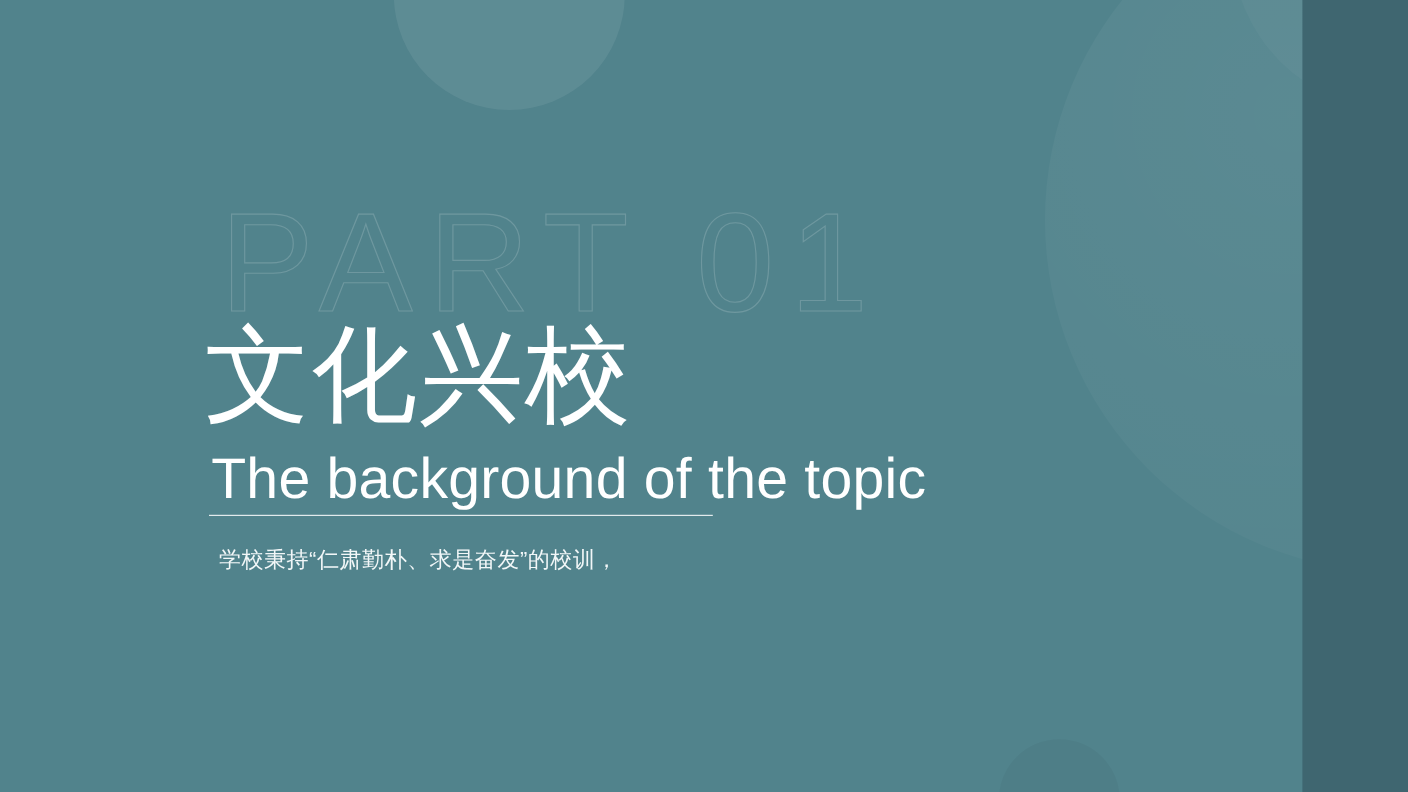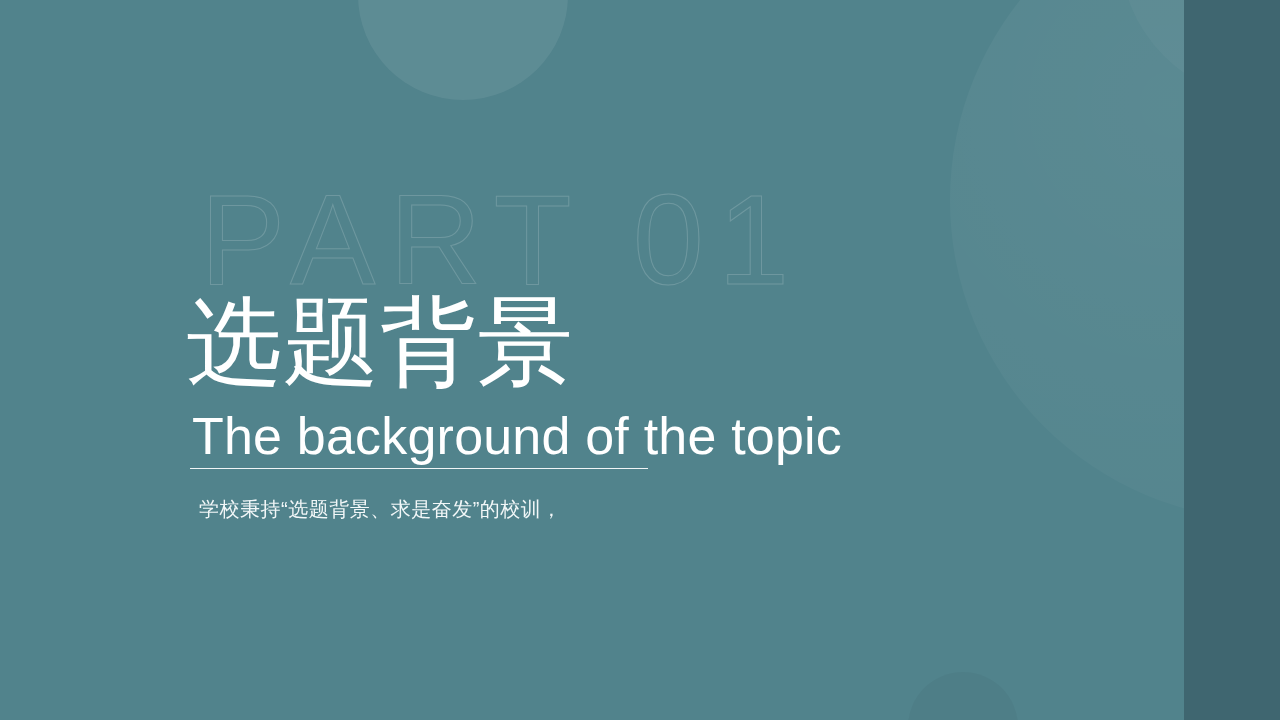--- a/index.html
+++ b/index.html
@@ -131,23 +131,23 @@
 
 <div id="slide">
 
   <div class="shape" id="circle-topright"></div>
   <div class="shape" id="circle-right"></div>
   <div class="shape" id="circle-top"></div>
   <div class="shape" id="circle-bottom"></div>
 
   <div id="part-outline">PART 01</div>
 
-  <div id="title-cn">选题背景</div>
+  <div id="title-cn">文化兴校</div>
 
   <div id="title-en">The background of the topic</div>
 
   <div id="divider"></div>
 
   <div id="body-text">
-    <span class="line">学校秉持“选题背景、求是奋发”的校训，</span>
+    <span class="line">学校秉持“仁肃勤朴、求是奋发”的校训，</span>
   </div>
 
 </div>
 
 </body></html>

